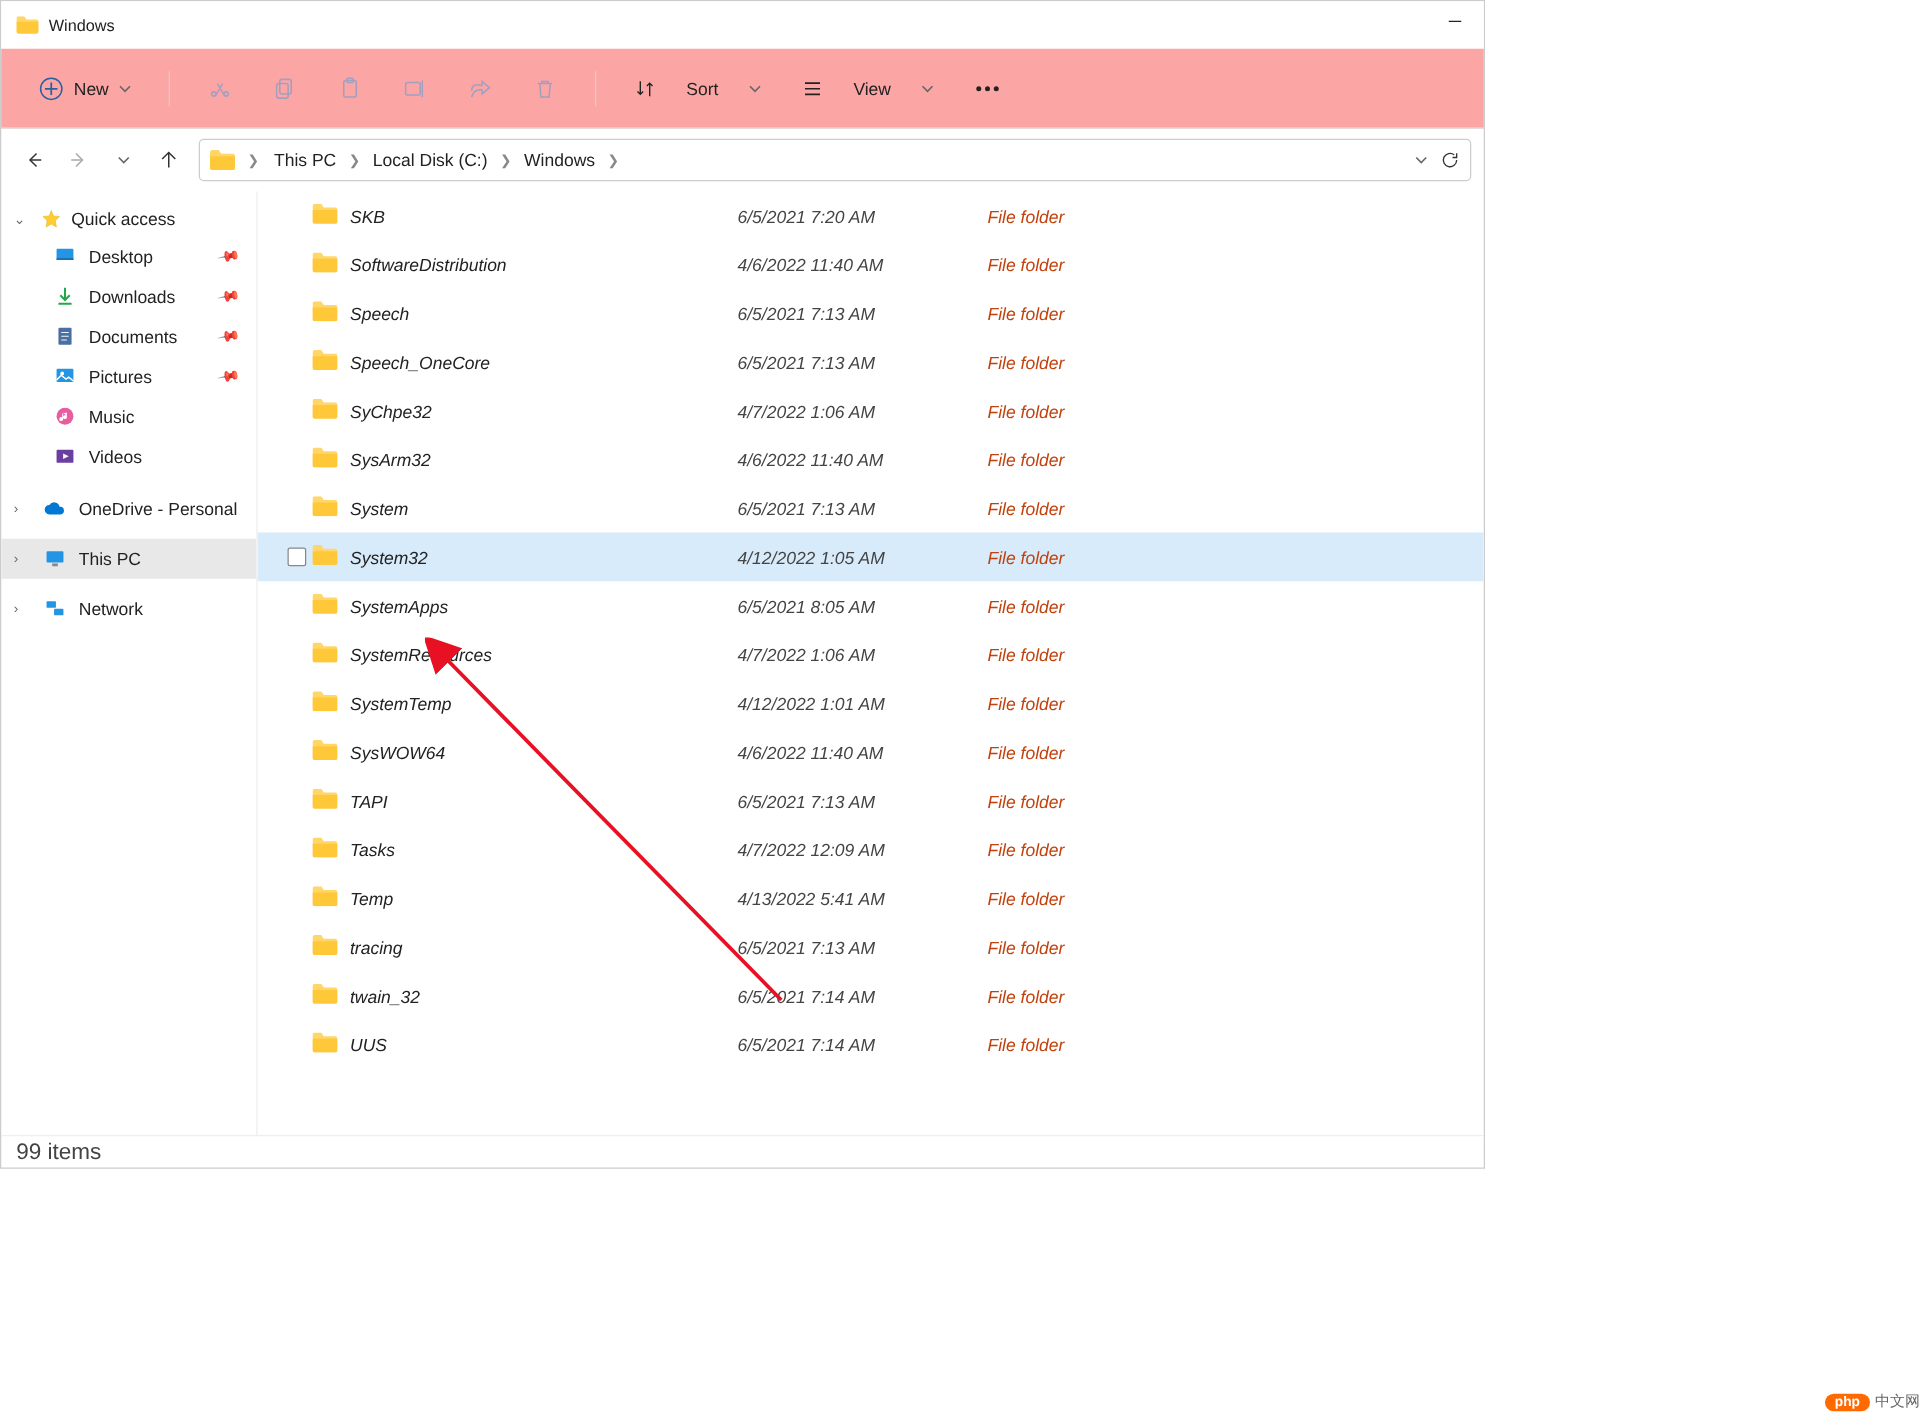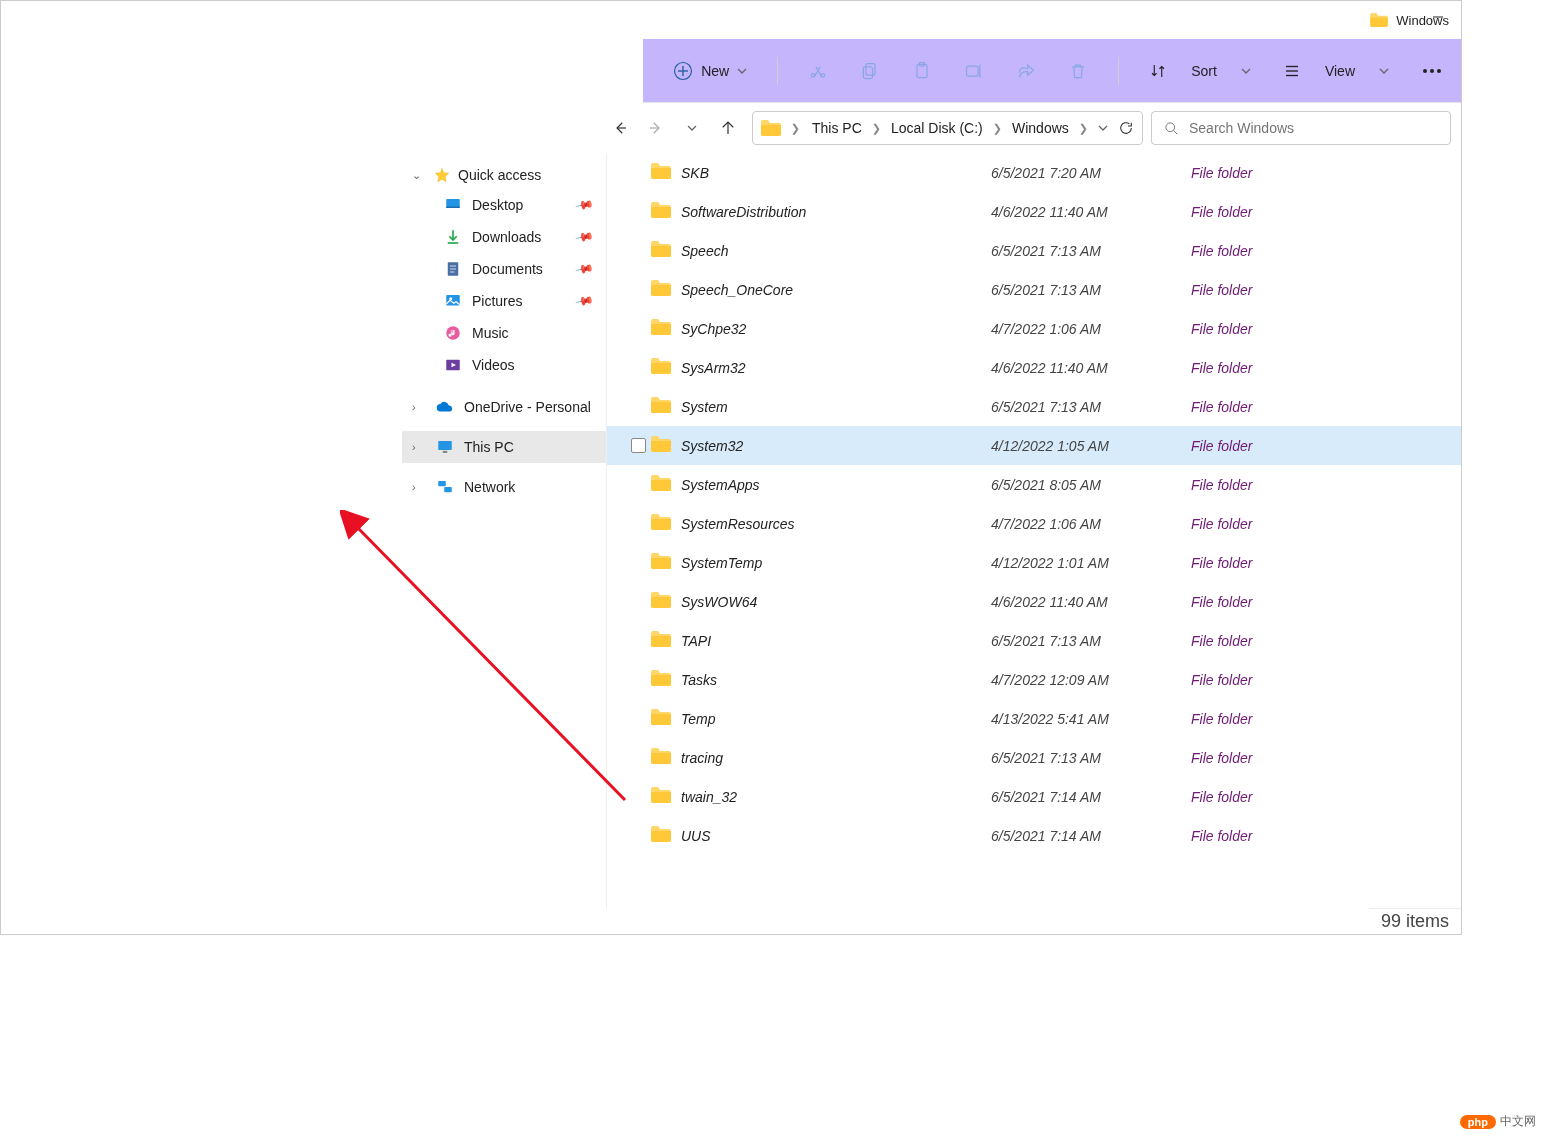--- a/index.html
+++ b/index.html
@@ -1,27 +1,27 @@
 <!DOCTYPE html>
 <html><head>
 <meta charset="utf-8">
 <style>
 * { margin: 0; padding: 0; box-sizing: border-box; font-family: "Segoe UI", sans-serif; }
 body { background: #fff; width: 1544px; height: 1136px; overflow: hidden; position: relative; }
-.window { width: 1462px; height: 935px; border: 1px solid #ccc; background: #fff; position: relative; display: flex; flex-direction: column; align-items: flex-end; }
+.window { width: 1188px; height: 935px; border: 1px solid #ccc; background: #fff; position: relative; display: flex; flex-direction: column; }
 
 
 .titlebar { height: 38px; display: flex; align-items: center; padding: 0 12px; background: #fff; }
 .titlebar .folder-ico { width: 18px; height: 14px; margin-right: 8px; }
 .titlebar .title-text { font-size: 13px; color: #222; }
 .win-controls { position: absolute; right: 0; top: 0; display: flex; }
 .win-btn { width: 46px; height: 32px; display: flex; align-items: center; justify-content: center; color: #222; }
 
 
-.toolbar { height: 64px; background: #c4b5fd; display: flex; align-items: center; padding: 0 20px; gap: 12px; border-bottom: 1px solid #e5e5e5; }
+.toolbar { height: 64px; background: #fca5a5; display: flex; align-items: center; padding: 0 20px; gap: 12px; border-bottom: 1px solid #e5e5e5; }
 .new-btn { display: flex; align-items: center; gap: 8px; padding: 6px 10px; border-radius: 4px; font-size: 14px; color: #222; }
 .tb-sep { width: 1px; height: 28px; background: #d0d0d0; margin: 0 8px; }
 .tb-icon { width: 40px; height: 36px; display: flex; align-items: center; justify-content: center; color: #5b9bd5; opacity: 0.55; }
 .tb-dropdown { display: flex; align-items: center; gap: 24px; padding: 6px 10px; font-size: 14px; color: #222; }
 .more-btn { display: flex; gap: 3px; margin-left: 12px; }
 .more-btn .dot { width: 4px; height: 4px; border-radius: 50%; background: #222; }
 
 
 .nav-row { height: 50px; display: flex; align-items: center; padding: 8px 10px; gap: 8px; }
 .nav-arrows { display: flex; align-items: center; gap: 4px; }
@@ -58,21 +58,21 @@
 .sort-arrow { font-size: 10px; color: #666; margin-left: 80px; }
 
 .rows { flex: 1; overflow-y: auto; font-style: italic; }
 .row { display: flex; align-items: center; height: 39px; font-size: 14px; color: #222; padding-left: 18px; }
 .row.highlighted { background: #d8ebfb; }
 .row .chk-cell { width: 26px; display: flex; align-items: center; justify-content: center; }
 .row .chk-box { width: 15px; height: 15px; border: 1px solid #888; border-radius: 2px; background: #fff; visibility: hidden; }
 .row.highlighted .chk-box { visibility: visible; }
 .row .name-cell { width: 340px; display: flex; align-items: center; gap: 10px; }
 .row .date-cell { width: 200px; color: #444; }
-.row .type-cell { width: 170px; color: #701a75; }
+.row .type-cell { width: 170px; color: #c2410c; }
 .row .size-cell { width: 100px; color: #444; }
 
 
 .statusbar { height: 26px; border-top: 1px solid #eee; display: flex; align-items: center; padding: 0 12px; font-size: 18px; color: #444; }
 
 
 .folder-svg { width: 20px; height: 16px; }
 
 
 .arrow-annotation { position: absolute; pointer-events: none; }
@@ -220,27 +220,20 @@
         </div>
       <div class="addr-right">
         <svg class="chev" viewBox="0 0 10 10">
             <path d="M1 3 L5 7 L9 3" fill="none" stroke="#666" stroke-width="1.3"></path>
           </svg>
         <svg width="16" height="16" viewBox="0 0 24 24">
             <path d="M20 12a8 8 0 11-3-6.2M20 4v5h-5" fill="none" stroke="#333" stroke-width="1.6"></path>
           </svg>
       </div>
     </div>
-    <div class="search-box">
-      <svg width="15" height="15" viewBox="0 0 24 24">
-          <circle cx="10" cy="10" r="7" fill="none" stroke="#777" stroke-width="1.6"></circle>
-          <line x1="15" y1="15" x2="21" y2="21" stroke="#777" stroke-width="1.6"></line>
-        </svg>
-      <input type="text" placeholder="Search Windows" style="">
-    </div>
   </div>
 
   <div class="main">
     <div class="sidebar">
       <div class="side-group-header">
         <span class="expand-chev">⌄</span>
         <svg width="16" height="16" viewBox="0 0 24 24">
             <path d="M12 2l2.6 6.6L22 9.3l-5 4.9L18.2 22 12 18.3 5.8 22 7 14.2 2 9.3l7.4-.7z" fill="#ffcc33" stroke="#e0a800" stroke-width="0.5"></path>
           </svg>
         <span>Quick access</span>

